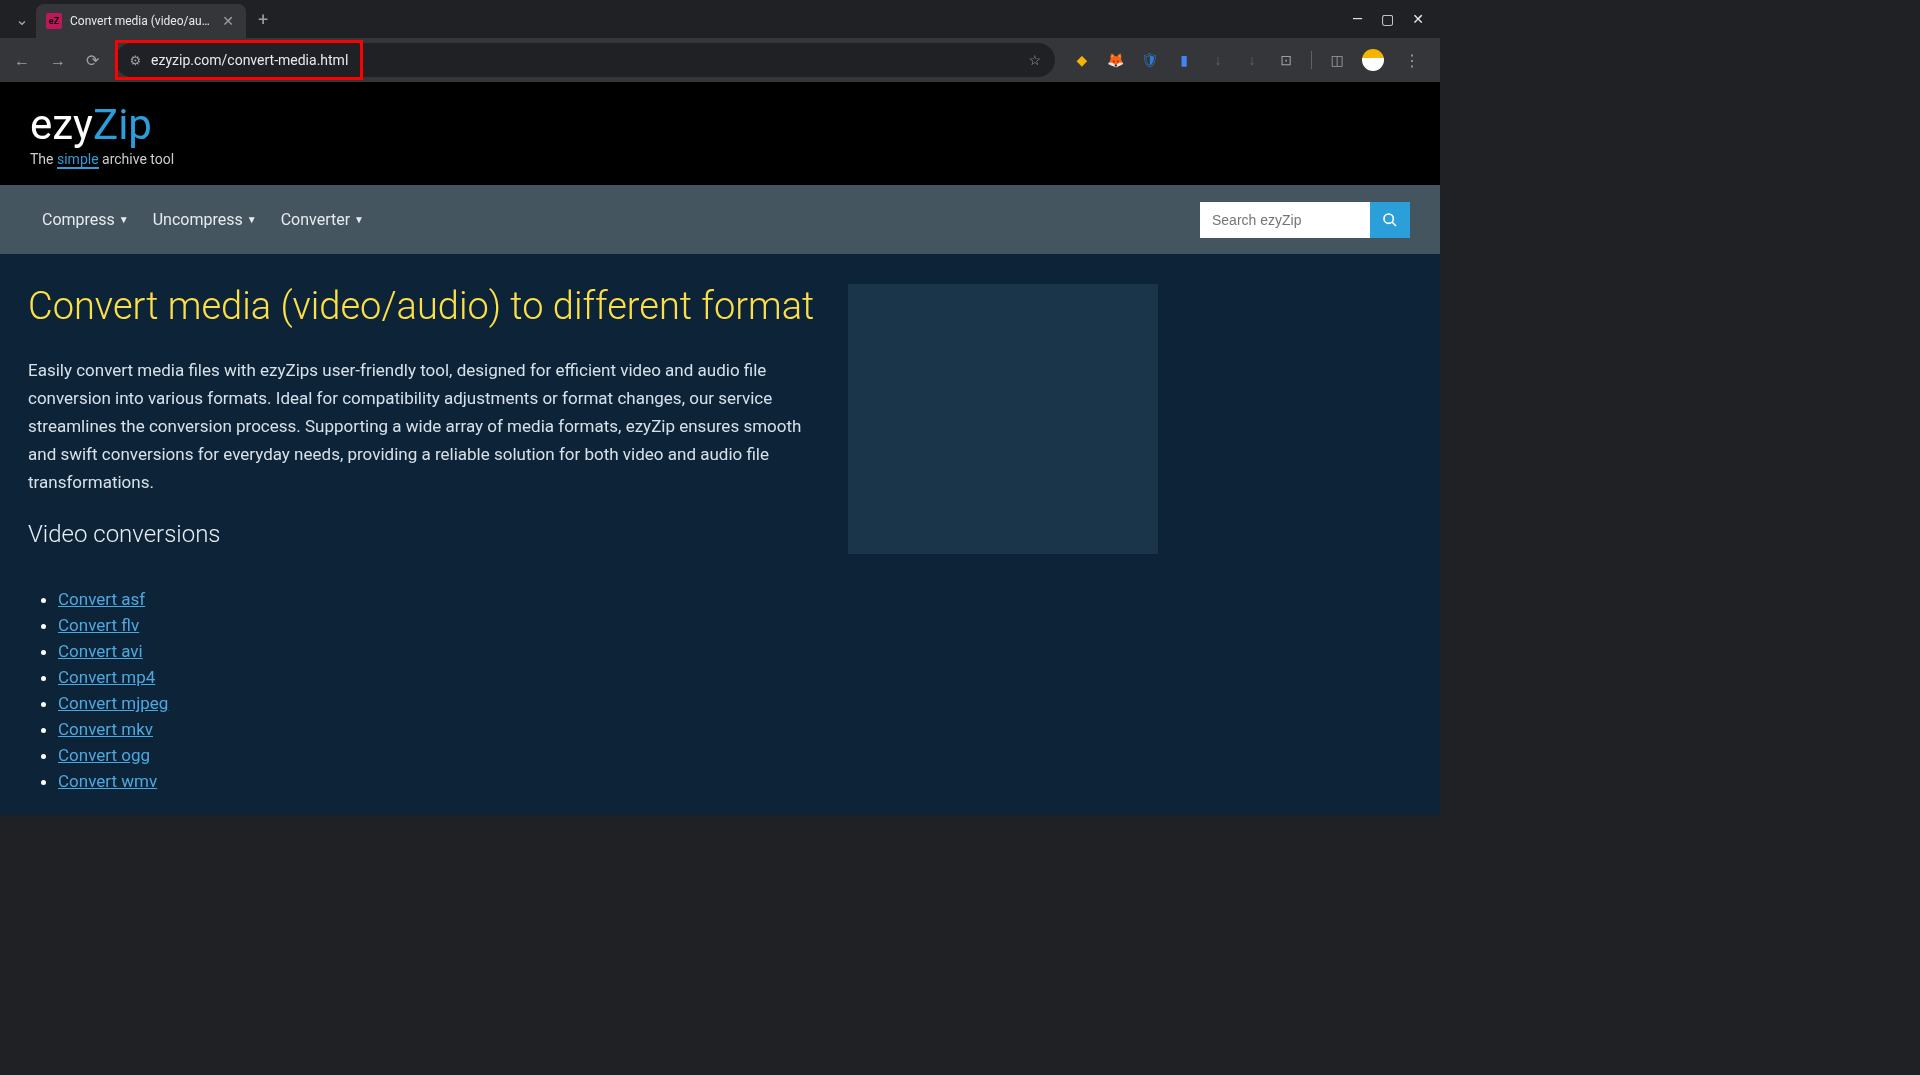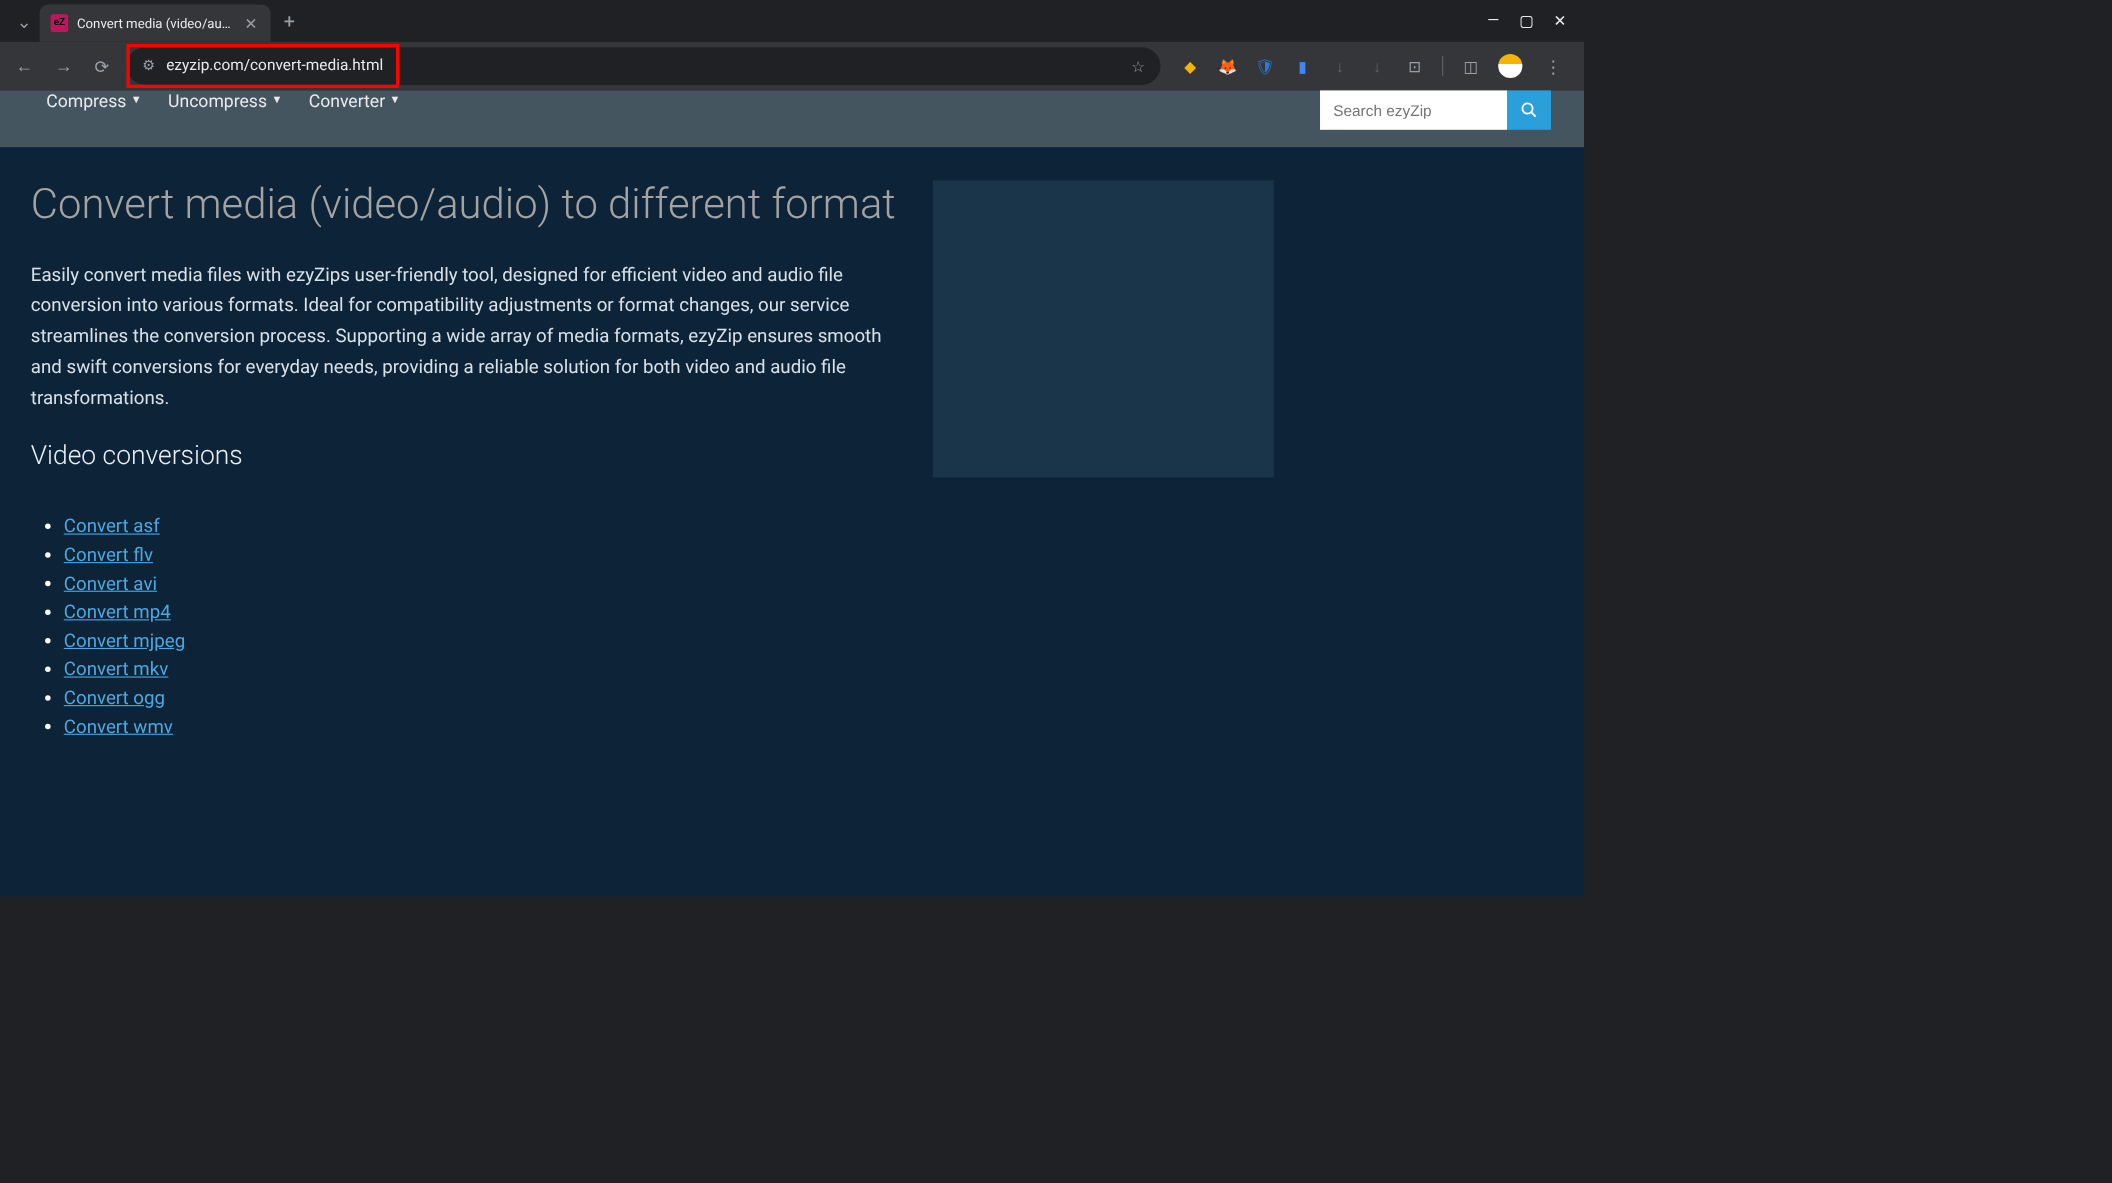--- a/index.html
+++ b/index.html
@@ -37,30 +37,30 @@
 .page-wrap::-webkit-scrollbar-track { background: #2b2b2b; }
 .page-wrap::-webkit-scrollbar-thumb { background: #5a5a5a; }
 
 .logo-section { background: #000; padding: 18px 30px; }
 .logo { font-size: 42px; font-weight: 400; }
 .logo-ezy { color: #fff; }
 .logo-zip { color: #2b9fd9; }
 .logo-tagline { color: #ccc; font-size: 14px; margin-top: 2px; }
 .logo-tagline .simple { color: #2b9fd9; border-bottom: 2px solid #2b9fd9; }
 
-.navbar { background: #445560; height: 52px; display: flex; align-items: flex-start; padding: 0 30px; }
+.navbar { background: #445560; height: 69px; display: flex; align-items: center; padding: 0 30px; }
 .nav-item { color: #e8eaed; font-size: 16px; padding: 0 12px; cursor: pointer; display: flex; align-items: center; gap: 4px; }
 .nav-caret { font-size: 10px; }
 .nav-search { margin-left: auto; display: flex; }
 .nav-search input { width: 170px; height: 36px; border: none; padding: 0 12px; font-size: 14px; outline: none; background: #fff; color: #333; }
 .nav-search-btn { width: 40px; height: 36px; background: #2b9fd9; border: none; color: #fff; cursor: pointer; display: flex; align-items: center; justify-content: center; }
 
 .content { padding: 30px 28px; background: #0d2438; display: flex; gap: 30px; }
 .main-col { flex: 1; max-width: 790px; }
-.page-title { font-size: 38px; font-weight: 300; color: #a3a3a3; margin-bottom: 28px; }
+.page-title { font-size: 38px; font-weight: 300; color: #fde047; margin-bottom: 28px; }
 .page-desc { font-size: 17px; line-height: 1.65; color: #d8e0e8; margin-bottom: 24px; }
 .section-head { font-size: 24px; font-weight: 300; color: #e8eef3; margin: 20px 0 18px; }
 .link-columns { display: flex; gap: 40px; margin-top: 41px; }
 .link-col { flex: 1; }
 .link-col ul { list-style: disc; padding-left: 30px; }
 .link-col li { margin-bottom: 6px; color: #fff; font-size: 17px; }
 .link-col a { color: #4da8e0; text-decoration: underline; cursor: pointer; }
 .sidebar-ad { width: 310px; height: 270px; background: #1a3449; }
 </style>
 </head>
@@ -103,20 +103,28 @@
       <span class="ext-icon" style="color:#9aa0a6">⊡</span>
       <span class="ext-divider"></span>
       <span class="ext-icon" style="color:#9aa0a6">◫</span>
       <div class="profile-avatar"></div>
       <span class="menu-dots">⋮</span>
     </div>
   </div>
 </div>
 
 <div class="page-wrap">
+  <div class="logo-section">
+    <div class="logo">
+      <span class="logo-ezy">ezy</span><span class="logo-zip">Zip</span>
+    </div>
+    <div class="logo-tagline">
+      <span>The </span><span class="simple">simple</span><span> archive tool</span>
+    </div>
+  </div>
 
   <div class="navbar">
     <div class="nav-item">
         <span>Compress</span>
         <span class="nav-caret">▼</span>
       </div>
     <div class="nav-item">
         <span>Uncompress</span>
         <span class="nav-caret">▼</span>
       </div>

